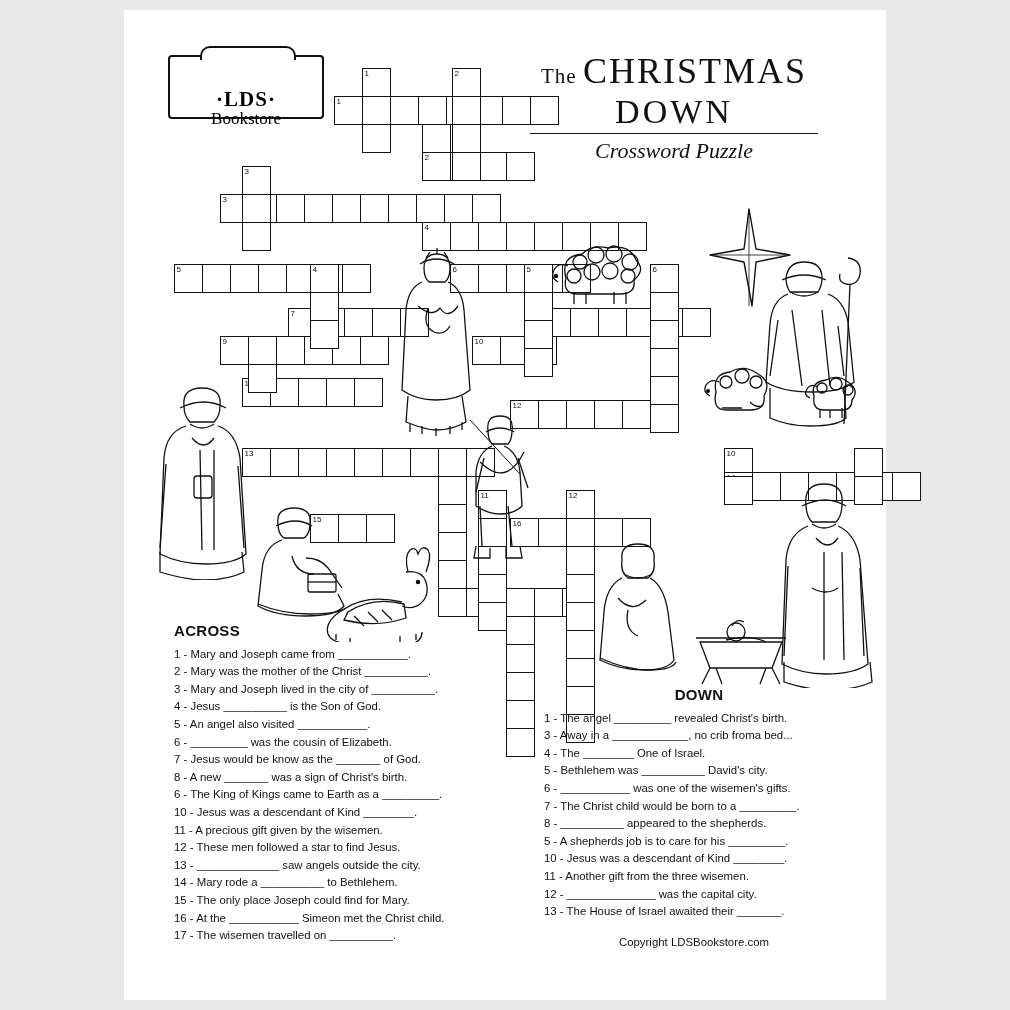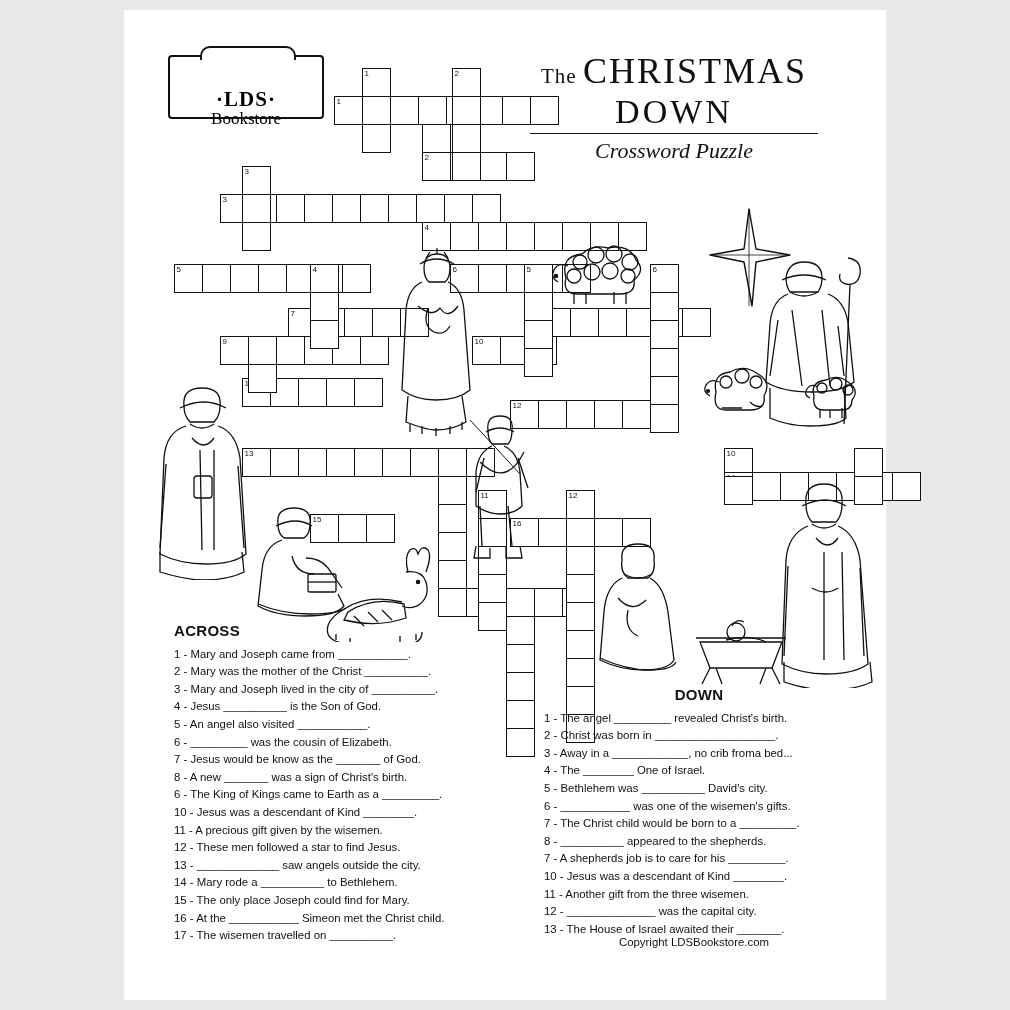--- a/index.html
+++ b/index.html
@@ -496,28 +496,27 @@
     <div class="c">13 - _____________ saw angels outside the city.</div>
     <div class="c">14 - Mary rode a __________ to Bethlehem.</div>
     <div class="c">15 - The only place Joseph could find for Mary.</div>
     <div class="c">16 - At the ___________ Simeon met the Christ child.</div>
     <div class="c">17 - The wisemen travelled on __________.</div>
   </div>
 
   <div class="clues" id="down">
     <h3>DOWN</h3>
     <div class="c">1 - The angel _________ revealed Christ's birth.</div>
-    <div class="c">2 - Christ was born in ___________________.</div>
     <div class="c">3 - Away in a ____________, no crib froma bed...</div>
     <div class="c">4 - The ________ One of Israel.</div>
     <div class="c">5 - Bethlehem was __________ David's city.</div>
     <div class="c">6 - ___________ was one of the wisemen's gifts.</div>
     <div class="c">7 - The Christ child would be born to a _________.</div>
     <div class="c">8 - __________ appeared to the shepherds.</div>
-    <div class="c">7 - A shepherds job is to care for his _________.</div>
+    <div class="c">5 - A shepherds job is to care for his _________.</div>
     <div class="c">10 - Jesus was a descendant of Kind ________.</div>
     <div class="c">11 - Another gift from the three wisemen.</div>
     <div class="c">12 - ______________ was the capital city.</div>
     <div class="c">13 - The House of Israel awaited their _______.</div>
   </div>
 
   <div class="copyright">Copyright LDSBookstore.com</div>
 </div>
 
 </body></html>

